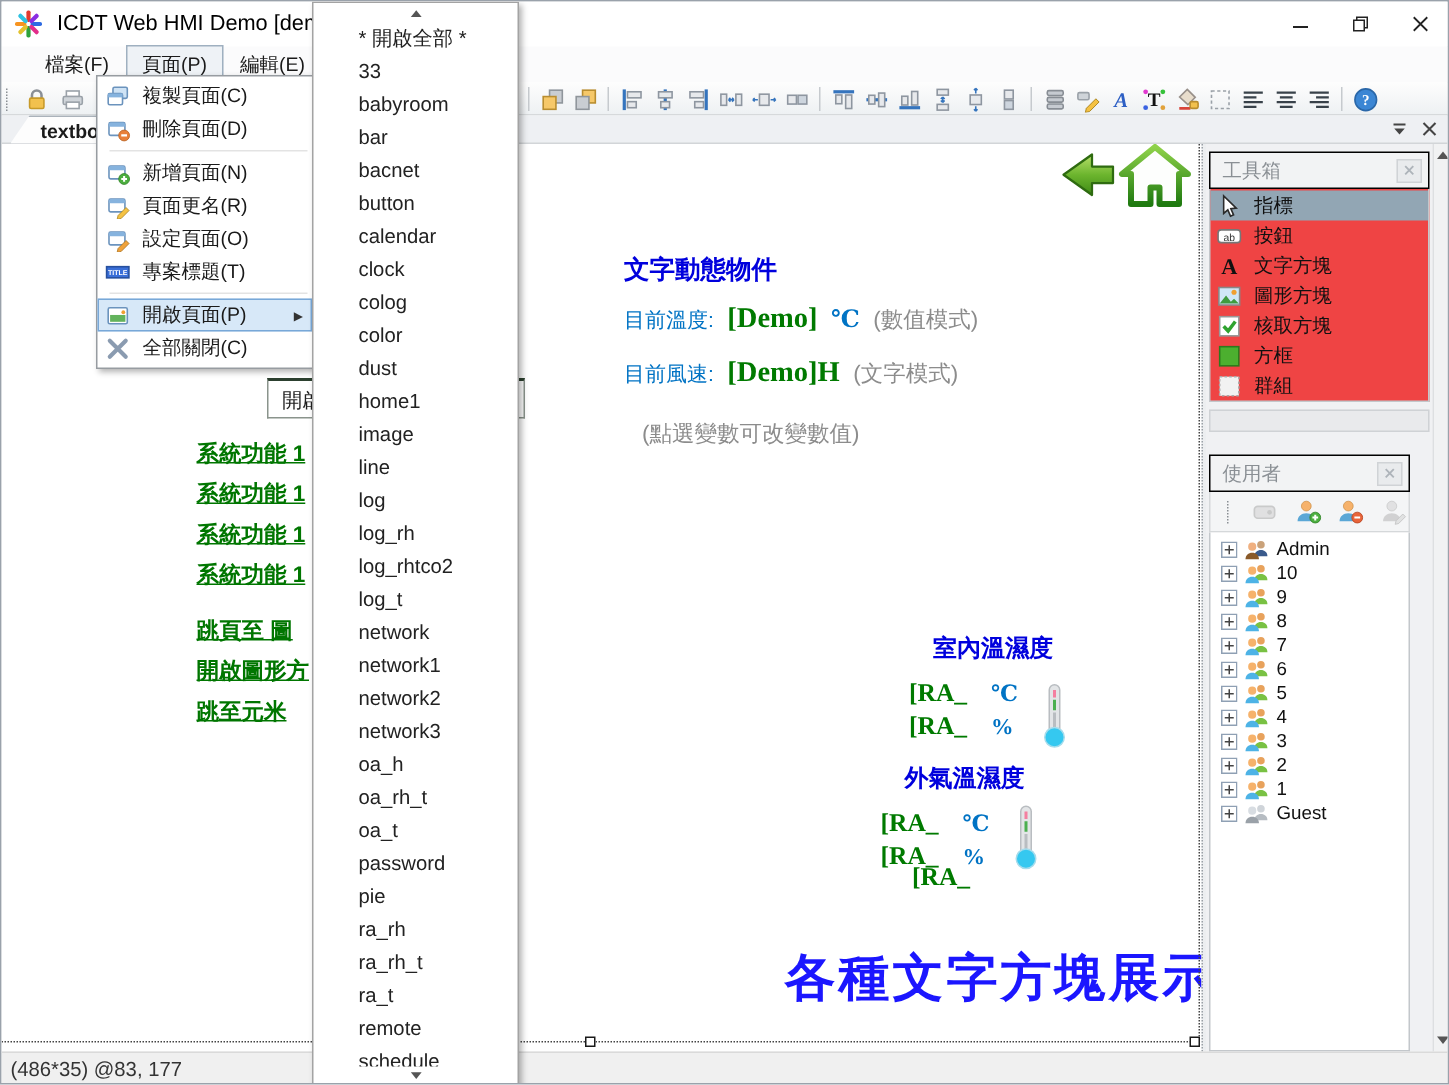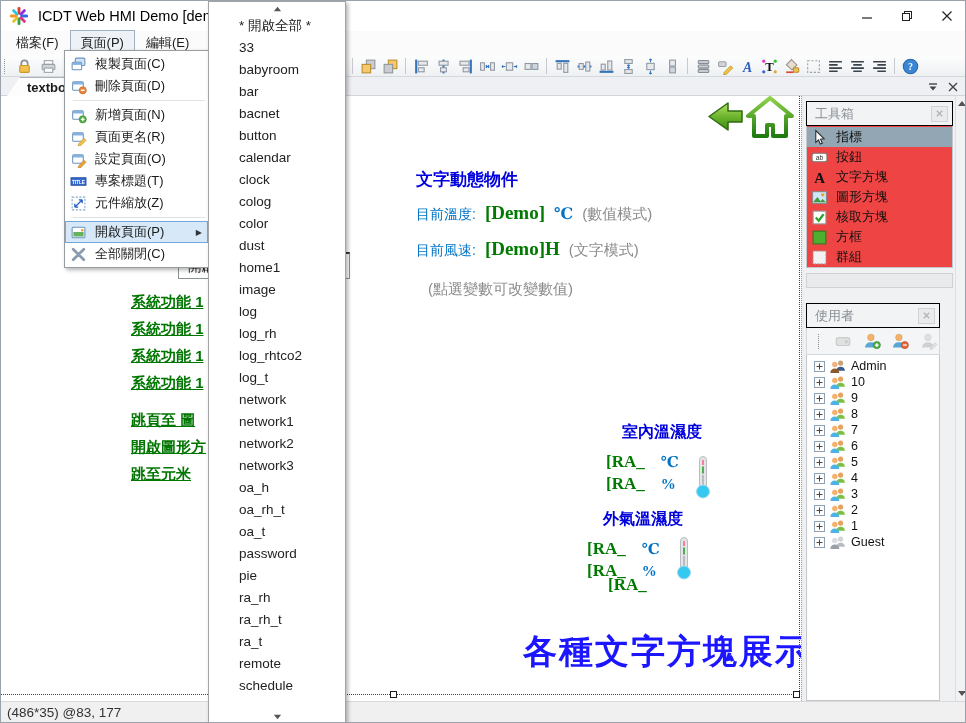--- a/index.html
+++ b/index.html
@@ -8,32 +8,32 @@
 .ic{display:inline-flex;width:17px;height:17px;flex:none;align-items:center;justify-content:center}
 .ic svg{width:100%;height:100%}
 
 #titlebar{position:absolute;left:0;top:0;width:966px;height:30px;background:#fff;display:flex;align-items:center}
 #app-icon{width:20px;height:20px;margin-left:8px}
 #win-title{margin-left:9px;font-size:14.5px;color:#000;white-space:nowrap}
 #win-controls{position:absolute;right:0;top:0;height:30px;display:flex}
 .win-btn{width:40px;height:30px;display:flex;align-items:center;justify-content:center}
 .win-btn .ic{width:12px;height:12px}
 
-#menubar{position:absolute;left:0;top:30px;width:966px;height:24px;background:#fbfbfc;display:flex;align-items:center;padding-left:4px}
+#menubar{position:absolute;left:0;top:30px;width:966px;height:24px;background:#fbfbfc;display:flex;align-items:center;padding-left:18px}
 .mb-item{padding:3px 10px;border:1px solid transparent;white-space:nowrap}
 .mb-item.open{background:#eef2f6;border-color:#9fb0c0}
 
 #toolbar{position:absolute;left:0;top:54px;width:966px;height:22px;background:linear-gradient(#fdfdfd,#eef1f3);border-bottom:1px solid #d6d9db}
 #toolbar-left{position:absolute;left:2px;top:1px;height:20px;display:flex;align-items:center;gap:4px}
 #toolbar-main{position:absolute;left:348px;top:1px;height:20px;display:flex;align-items:center;gap:2px}
 .tbtn{width:20px;height:20px;display:flex;align-items:center;justify-content:center}
 .tsep{width:1px;height:16px;background:#c6cace;margin:0 3px}
 .grip{width:3px;height:15px;border-left:1px dotted #8a8f94;margin:0 3px 0 1px}
 
-#tabbar{position:absolute;left:0;top:76px;width:966px;height:19px;background:#eef0f3;border-bottom:1px solid #d2d5d8;display:flex;align-items:flex-start}
+#tabbar{position:absolute;left:0;top:76px;width:966px;height:19px;background:#eef0f3;border-bottom:1px solid #d2d5d8;display:flex;align-items:center}
 .doc-tab{height:19px;margin-left:6px;padding:2px 14px 0 20px;background:#fdfdfd;font-weight:bold;font-size:13px;clip-path:polygon(13px 0,100% 0,100% 100%,0 100%);border-top:1px solid #aab2ba;border-right:1px solid #aab2ba}
 #tab-controls{margin-left:auto;display:flex;align-items:center;gap:8px;padding-right:8px;height:19px}
 #tab-controls .ic{width:12px;height:12px}
 
 #canvas{position:absolute;left:0;top:95px;width:800px;height:605px;background:#fff;overflow:hidden}
 #nav-back{position:absolute;left:706px;top:4px;width:37px;height:33px}
 #nav-home{position:absolute;left:744px;top:0;width:50px;height:43px}
 #dyn-title{position:absolute;left:415px;top:72px;font-size:17px;font-weight:bold;color:var(--title_blue)}
 .dyn-row{position:absolute;left:415px;display:flex;align-items:baseline;gap:9px;white-space:nowrap}
 .dyn-label{font-size:14px;font-weight:normal;color:var(--label_blue)}
@@ -921,29 +921,20 @@
     </div>
     <div class="menu-item">
       <span class="ic ">
         <svg viewBox="0 0 16 16">
           <rect x="1" y="4.5" width="14" height="7" fill="#3a6fd8" stroke="#27509e"></rect>
           <text x="8" y="9.9" font-size="4.4" fill="#fff" text-anchor="middle" font-weight="bold">TITLE</text>
         </svg>
       </span>
       <span>專案標題(T)</span>
     </div>
-    <div class="menu-item">
-      <span class="ic ">
-        <svg viewBox="0 0 16 16">
-          <rect x="2" y="2" width="12" height="12" fill="#fff" stroke="#7fa7d0" stroke-dasharray="2 1.4"></rect>
-          <path d="M4.5 11.5l7-7M11.5 4.5v3.2M11.5 4.5H8.3M4.5 11.5V8.3M4.5 11.5h3.2" stroke="#2d5fc4" stroke-width="1.2" fill="none"></path>
-        </svg>
-      </span>
-      <span>元件縮放(Z)</span>
-    </div>
     <div class="menu-sep"></div>
     <div class="menu-item hl">
       <span class="ic ">
         <svg viewBox="0 0 16 16">
           <rect x="2" y="3" width="12" height="10" rx="1" fill="#fff" stroke="#6b93bd"></rect>
           <rect x="3.2" y="7.5" width="9.6" height="4.3" fill="#63b35c"></rect>
           <circle cx="11.5" cy="5.8" r="1.2" fill="#f0a030"></circle>
         </svg>
       </span>
       <span>開啟頁面(P)</span>
@@ -974,20 +965,21 @@
       <div class="sub-item">bar</div>
       <div class="sub-item">bacnet</div>
       <div class="sub-item">button</div>
       <div class="sub-item">calendar</div>
       <div class="sub-item">clock</div>
       <div class="sub-item">colog</div>
       <div class="sub-item">color</div>
       <div class="sub-item">dust</div>
       <div class="sub-item">home1</div>
       <div class="sub-item">image</div>
+      <div class="sub-item">line</div>
       <div class="sub-item">log</div>
       <div class="sub-item">log_rh</div>
       <div class="sub-item">log_rhtco2</div>
       <div class="sub-item">log_t</div>
       <div class="sub-item">network</div>
       <div class="sub-item">network1</div>
       <div class="sub-item">network2</div>
       <div class="sub-item">network3</div>
       <div class="sub-item">oa_h</div>
       <div class="sub-item">oa_rh_t</div>

